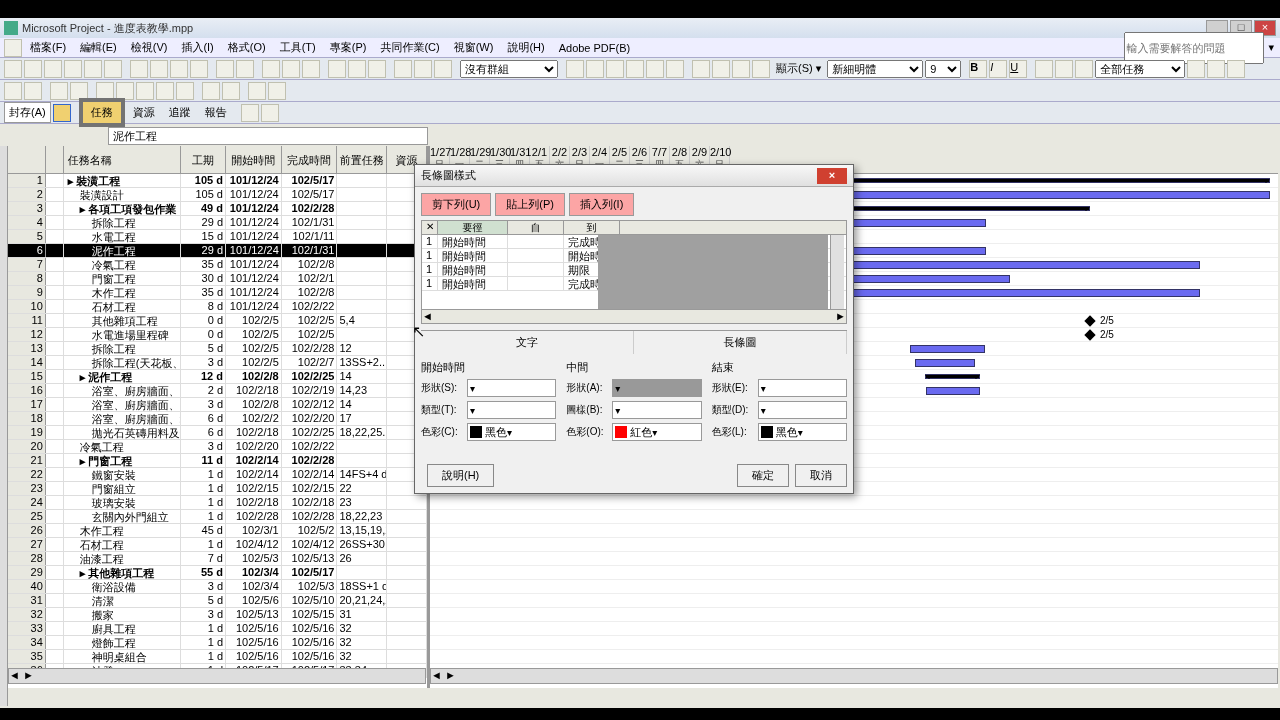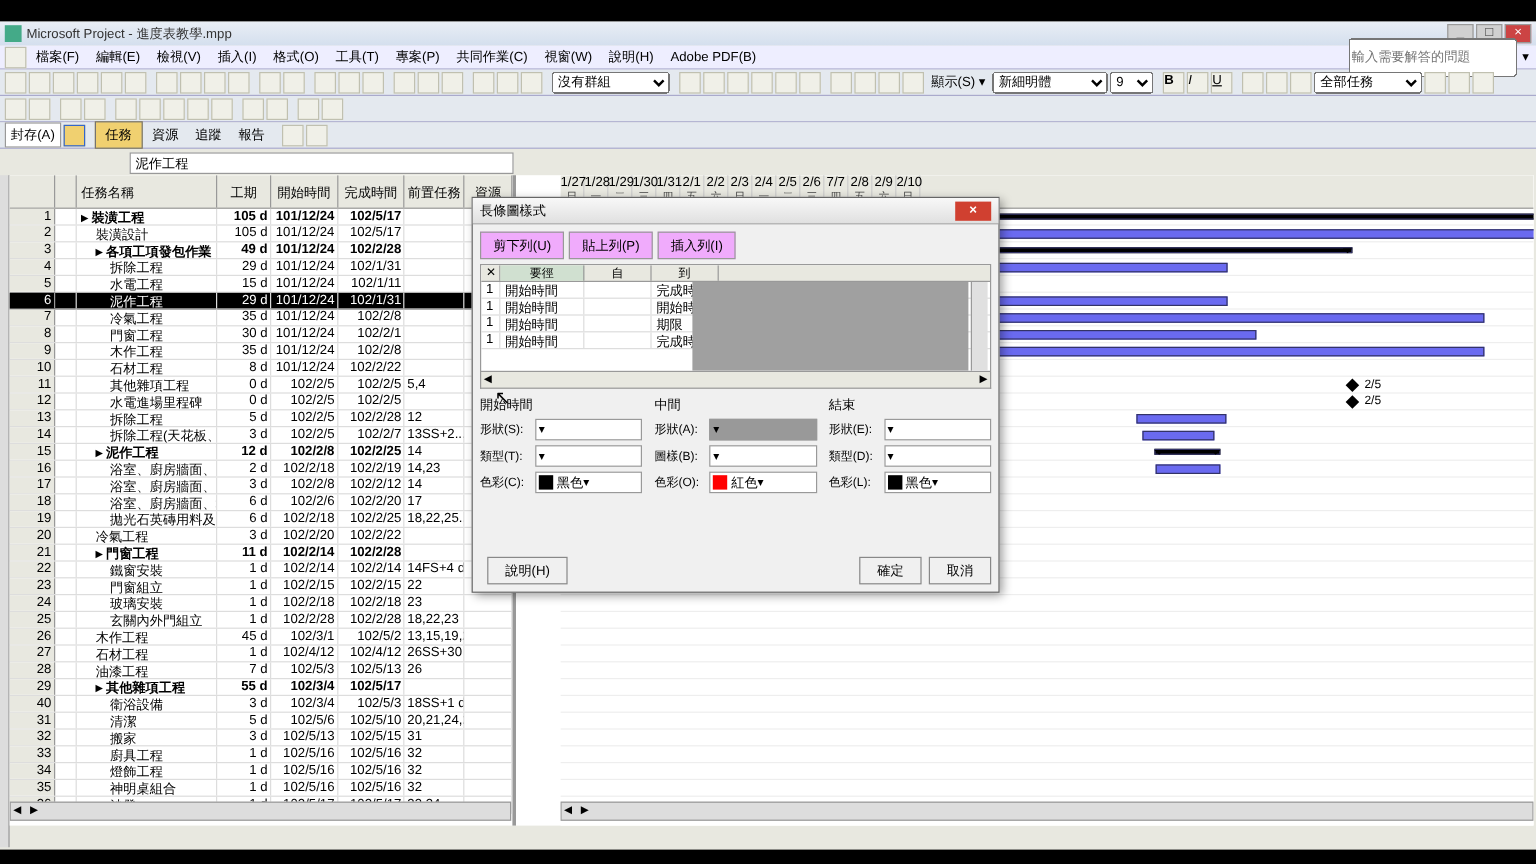--- a/index.html
+++ b/index.html
@@ -11,21 +11,21 @@
 .win-btns span { width:22px; height:16px; background:#d0d0d0; border:1px solid #999; text-align:center; line-height:12px; }
 .win-btns .close { background:#c44; color:#fff; }
 .menu-bar { height:20px; background:#eef; border-bottom:1px solid #aac; display:flex; align-items:center; padding:0 4px; gap:2px; }
 .menu-bar span { padding:2px 6px; }
 .menu-bar input { margin-left:auto; width:140px; height:32px; font-size:11px; }
 .toolbar { height:22px; background:#e4e9ef; border-bottom:1px solid #aac; display:flex; align-items:center; padding:0 4px; gap:2px; }
 .tbtn { width:18px; height:18px; background:#f0f0e8; border:1px solid #c0c0b0; display:inline-block; }
 .tsep { width:4px; }
 select.tsel { height:18px; font-size:11px; }
 .left-toolbar { position:absolute; left:0; top:128px; width:8px; height:560px; background:#ddd; border-right:1px solid #999; }
-.content { position:absolute; left:8px; right:2px; top:128px; bottom:20px; background:#fff; display:flex;gap:37px; }
+.content { position:absolute; left:8px; right:2px; top:128px; bottom:20px; background:#fff; display:flex; }
 .task-name-bar { position:absolute; left:108px; top:109px; height:18px; background:#fff; border:1px solid #999; width:320px; padding:1px 4px; }
 .grid-left { width:422px; border-right:3px solid #999; overflow:hidden; position:relative; }
 .grid-header { height:28px; background:#e8e8e0; border-bottom:1px solid #999; display:flex; }
 .gh { border-right:1px solid #999; text-align:center; padding-top:7px; }
 .gh.id { width:38px; }
 .gh.ind { width:18px; }
 .gh.name { width:118px; text-align:left; padding-left:4px; }
 .gh.dur { width:45px; }
 .gh.start { width:56px; }
 .gh.fin { width:56px; }
@@ -48,26 +48,26 @@
 .gantt-header { height:28px; background:#e8e8e0; border-bottom:1px solid #999; display:flex; }
 .gantt-header .day { width:20px; border-right:1px solid #ccc; text-align:center; font-size:10px; }
 .gantt-header .day .d2 { font-size:9px; color:#444; }
 .gantt-body { position:relative; }
 .grow-g { height:14px; position:relative; border-bottom:1px solid #eee; }
 .bar { position:absolute; height:8px; top:3px; background:#6a6af0; border:1px solid #336; }
 .bar.sum { background:#000; height:5px; top:4px; }
 .bar.sum::before,.bar.sum::after { content:""; position:absolute; top:0; border:4px solid transparent; border-top-color:#000; }
 .bar.sum::before { left:-1px; } .bar.sum::after { right:-1px; }
 .mile { position:absolute; width:8px; height:8px; background:#000; transform:rotate(45deg); top:3px; }
-.dialog { position:absolute; left:393px; top:146px; width:440px; height:330px; background:#f0f0f0; border:1px solid #666; box-shadow:3px 3px 8px rgba(0,0,0,0.4); z-index:100; }
+.dialog { position:absolute; left:414px; top:146px; width:440px; height:330px; background:#f0f0f0; border:1px solid #666; box-shadow:3px 3px 8px rgba(0,0,0,0.4); z-index:100; }
 .dlg-title { height:22px; background:linear-gradient(#f8f8f8,#e0e0e0); border-bottom:1px solid #aaa; display:flex; align-items:center; padding:0 6px; }
 .dlg-close { margin-left:auto; width:30px; height:16px; background:#d04030; color:#fff; text-align:center; line-height:14px; font-weight:bold; }
 .dlg-body { padding:6px; }
 .dlg-tabs { display:flex; gap:4px; margin-bottom:4px; }
-.dlg-tab { padding:3px 10px; background:#f0abfc; border:1px solid #999; }
+.dlg-tab { padding:3px 10px; background:#fca5a5; border:1px solid #999; }
 .dlg-list { border:1px solid #999; height:90px; background:#fff; position:relative; overflow:hidden; }
 .dlg-list-head { height:14px; background:#e8e8e0; display:flex; border-bottom:1px solid #999; }
 .dlg-list-head span { border-right:1px solid #999; text-align:center; font-size:10px; padding:0 4px; }
 .dlg-list-row { height:14px; display:flex; border-bottom:1px solid #ddd; font-size:10px; }
 .dlg-list-row span { border-right:1px solid #ddd; padding:0 4px; }
 .dlg-preview { position:absolute; right:18px; top:14px; width:230px; height:74px; background:#a0a0a0; }
 .cursor { position:absolute; left:412px; top:304px; font-size:16px; z-index:200; pointer-events:none; }
 .dlg-sub { display:flex; border-top:1px solid #999; margin-top:6px; }
 .dlg-sub span { flex:1; text-align:center; padding:4px; border-right:1px solid #ccc; }
 .dlg-form { display:flex; gap:10px; margin-top:6px; }
@@ -187,21 +187,21 @@
     <span class="tbtn"></span>
     <span class="tsep"></span>
     <span class="tbtn"></span>
     <span class="tbtn"></span>
   </div>
 
   <div class="toolbar">
     <span style="padding:2px 4px;border:1px solid #999;background:#fff">封存(A)</span>
     <span class="tbtn" style="background:#f0d070;border-color:#3366cc"></span>
     <span class="tsep"></span>
-    <span style="padding:3px 8px;background:#f0d070;border:1px solid #737373">任務</span>
+    <span style="padding:3px 8px;background:#f0d070;border:4px solid #737373">任務</span>
     <span style="padding:3px 6px">資源</span>
     <span style="padding:3px 6px">追蹤</span>
     <span style="padding:3px 6px">報告</span>
     <span class="tsep"></span>
     <span class="tbtn"></span>
     <span class="tbtn"></span>
   </div>
 
   <div class="task-name-bar"><span>泥作工程</span></div>
 
@@ -388,21 +388,21 @@
             <div class="gc start ">102/2/8</div>
             <div class="gc fin ">102/2/12</div>
             <div class="gc pred">14</div>
             <div class="gc res"></div>
           </div>
           <div class="grow">
             <div class="gc id">18</div>
             <div class="gc ind"></div>
             <div class="gc name " style="padding-left:28px">浴室、廚房牆面、地...</div>
             <div class="gc dur ">6 d</div>
-            <div class="gc start ">102/2/6</div>
+            <div class="gc start ">102/2/2</div>
             <div class="gc fin ">102/2/20</div>
             <div class="gc pred">17</div>
             <div class="gc res"></div>
           </div>
           <div class="grow">
             <div class="gc id">19</div>
             <div class="gc ind"></div>
             <div class="gc name " style="padding-left:28px">拋光石英磚用料及鋪...</div>
             <div class="gc dur ">6 d</div>
             <div class="gc start ">102/2/18</div>
@@ -762,20 +762,24 @@
               <span style="width:56px">完成時間</span>
             </div>
           </div>
         <div class="dlg-preview"></div>
         <div style="position:absolute;right:2px;top:14px;width:14px;bottom:0;background:#e0e0e0;border-left:1px solid #999"></div>
       </div>
       <div style="height:14px;background:#e8e8e0;border:1px solid #999;border-top:0;position:relative">
         <span style="position:absolute;left:0">◄</span>
           <span style="position:absolute;right:0">►</span>
       </div>
+      <div class="dlg-sub">
+        <span>文字</span>
+        <span>長條圖</span>
+      </div>
       <div class="dlg-form">
         <div class="dlg-col">
           <div style="margin-bottom:4px">開始時間</div>
           <div class="dlg-field">
               <label>形狀(S):</label>
               <div class="inp">▾</div>
             </div>
           <div class="dlg-field">
               <label>類型(T):</label>
               <div class="inp">▾</div>

